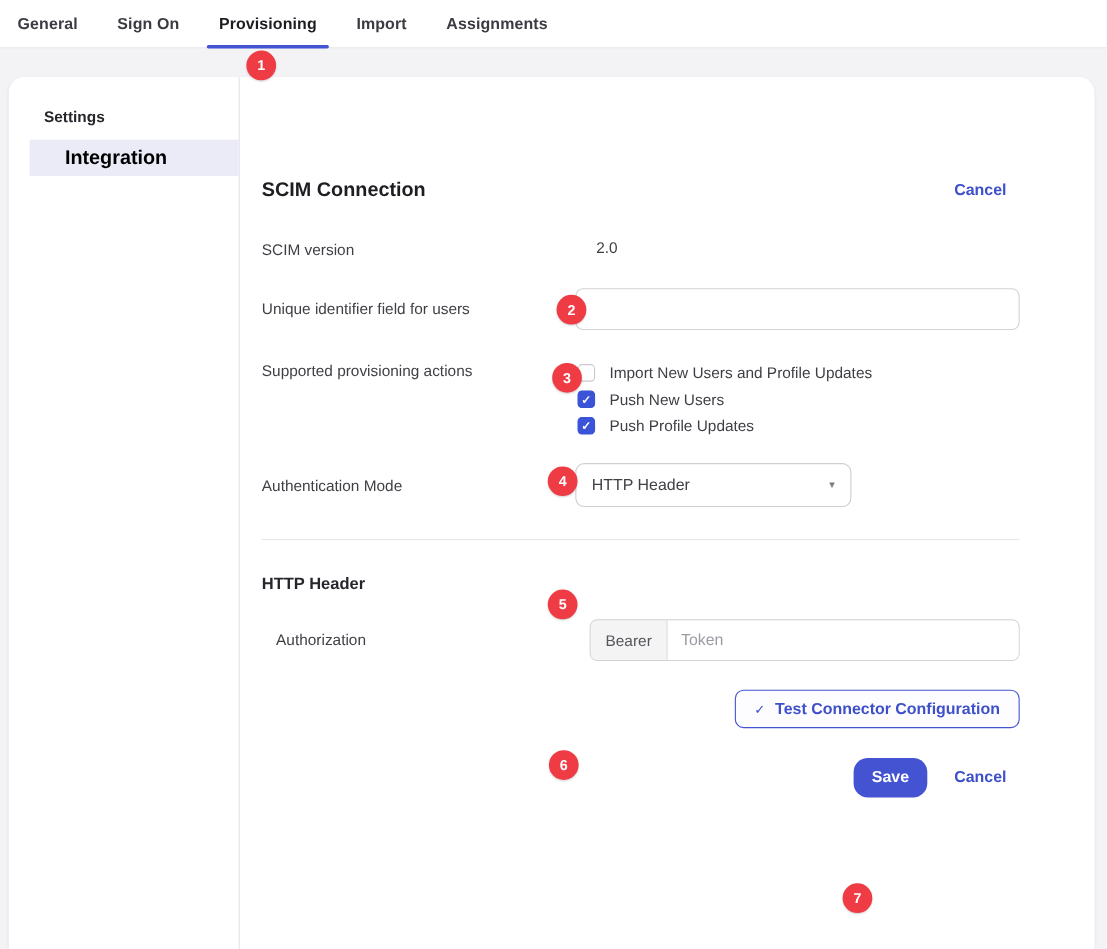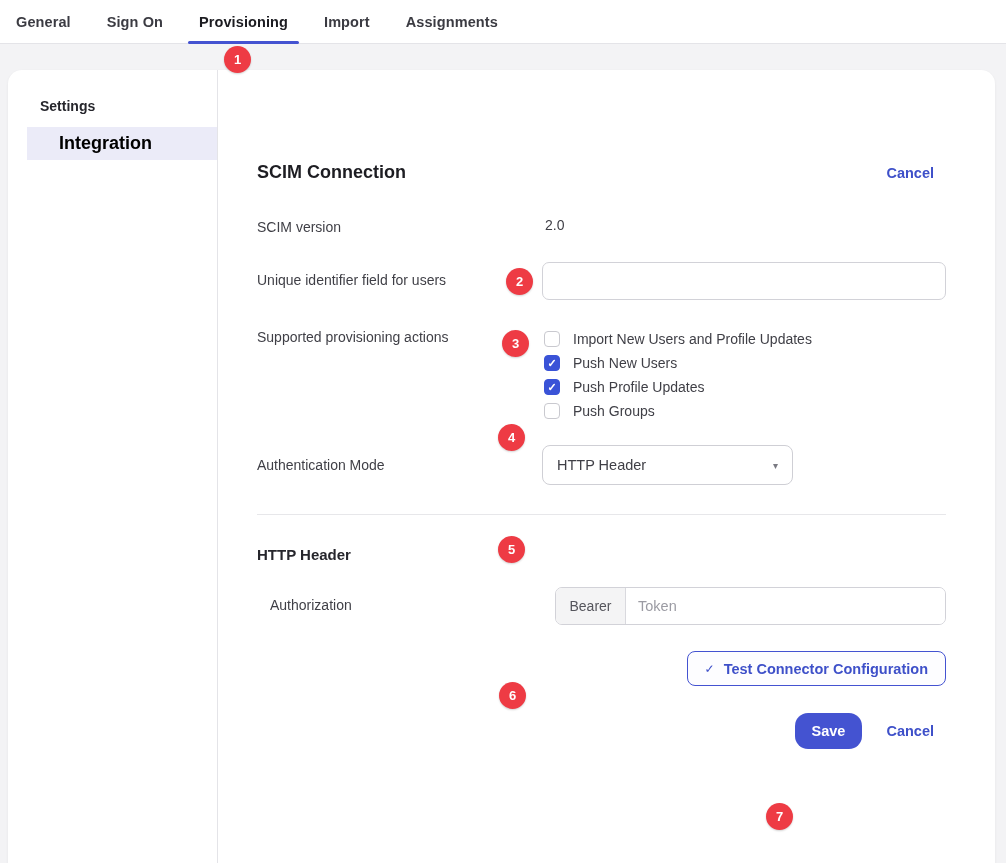--- a/index.html
+++ b/index.html
@@ -47,34 +47,34 @@
   .sidebar-heading {
     padding-left:32px; font-size:14px; font-weight:700; color:#26262c;
     margin-bottom:13px;
   }
   .sidebar-item {
     height:33px; line-height:33px; padding-left:32px; margin-left:19px;
     font-size:18px; color:#000000; cursor:pointer;font-weight:bold;
   }
   .sidebar-item.active { background:#ebebf8; }
   
-  .content { position:absolute; left:249px; top:0; width:689px; }
+  .content { position:absolute; left:230px; top:0; width:689px; }
   .title-row {
     margin-top:92px; display:flex; justify-content:space-between; align-items:center;
   }
   .form-title { font-size:18px; font-weight:700; color:#1d1d22; }
   .link {
     font-size:14.5px; font-weight:700; color:#3e50c9; cursor:pointer; text-decoration:none;
   }
   .title-row .link { margin-right:12px; }
   .row { display:flex; }
   .row .label {
     width:285px; flex:0 0 285px; font-size:14px; color:#3f3f46; padding-top:2px;
   }
-  .row-version { margin-top:34px; }
+  .row-version { margin-top:34px;gap:16px; }
   .row-input { margin-top:27px; align-items:flex-start; }
   .row-input .label { padding-top:10px; }
   .value { font-size:14px; color:#3f3f46; padding-left:3px; }
   .text-input {
     width:404px; height:38px; border:1px solid #d2d2d8; border-radius:7px;
     padding:0 12px; font-family:"Liberation Sans", sans-serif;
     font-size:15px; color:#3f3f46; background:#fff; outline:none;
   }
   .text-input.url-value { color:#ee3640; font-weight:700; }
   
@@ -193,24 +193,20 @@
           <span class="check-label">Import New Users and Profile Updates</span>
         </div>
         <div class="check-row checked">
           <span class="checkbox">✓</span>
           <span class="check-label">Push New Users</span>
         </div>
         <div class="check-row checked">
           <span class="checkbox">✓</span>
           <span class="check-label">Push Profile Updates</span>
         </div>
-        <div class="check-row">
-          <span class="checkbox">✓</span>
-          <span class="check-label">Push Groups</span>
-        </div>
       </div>
     </div>
 
     <div class="row row-select">
       <div class="label">Authentication Mode</div>
       <div class="select">
         <span>HTTP Header</span>
         <span class="caret">▾</span>
       </div>
     </div>

